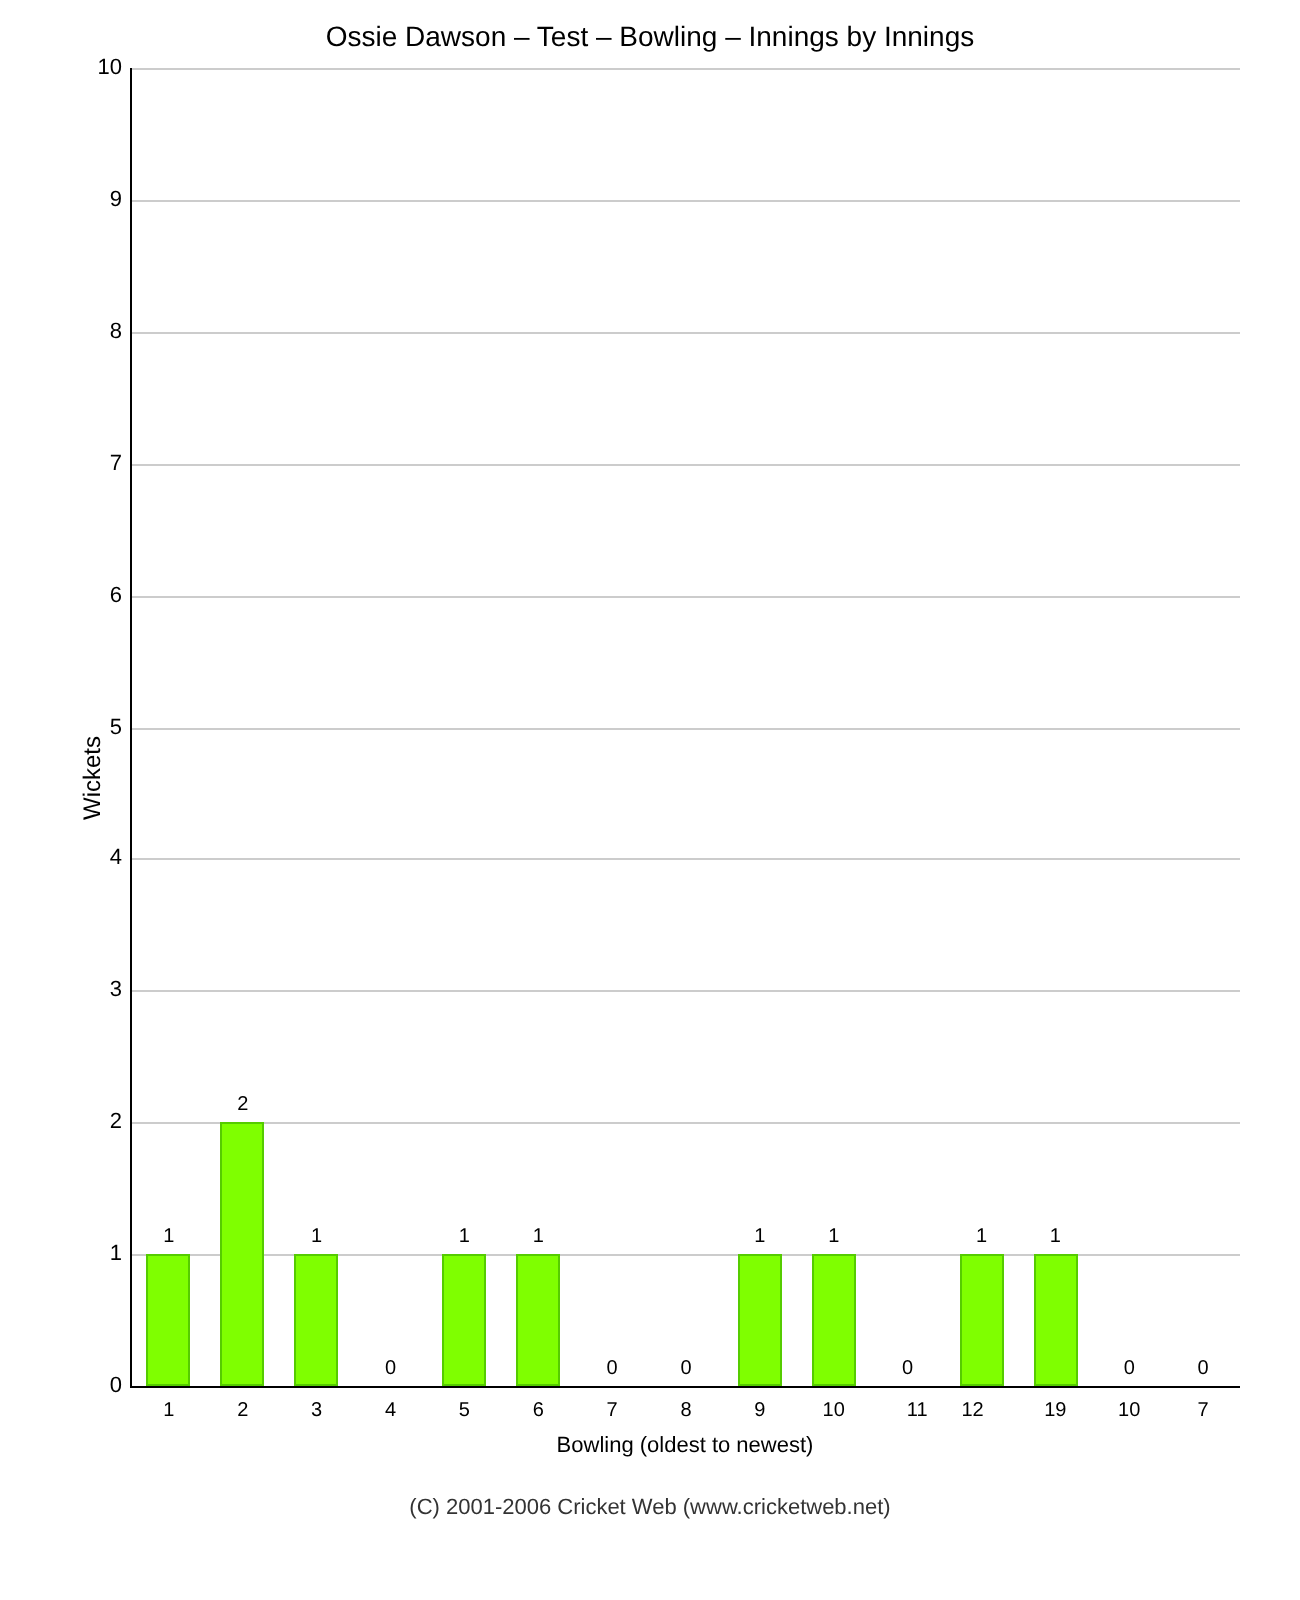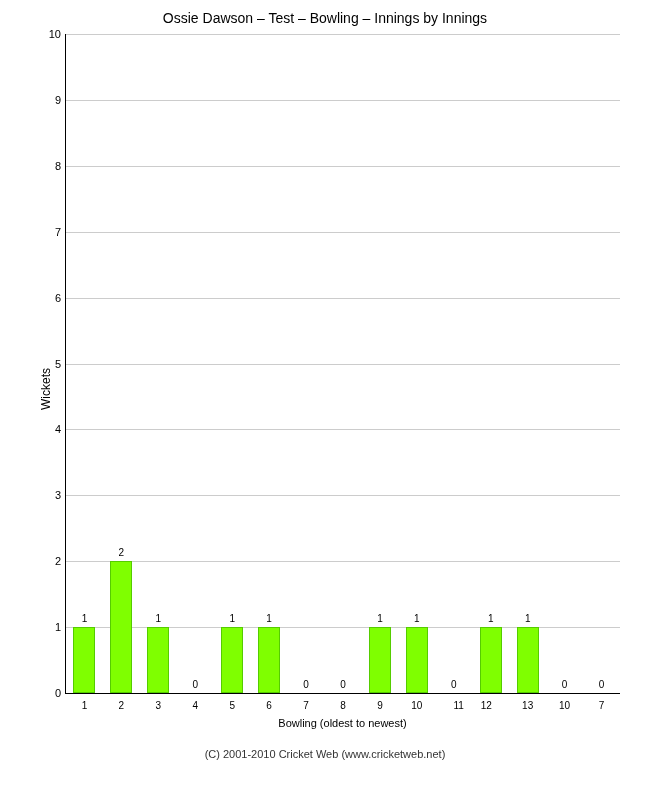--- a/index.html
+++ b/index.html
@@ -122,24 +122,24 @@
         <div style="position: absolute; bottom: 0px; left: 339.867px; width: 22px; height: 65.9px; background: rgb(127, 255, 0); border: 1px solid rgb(85, 204, 0);"></div>
         <div style="position: absolute; bottom: 68.9px; left: 340.867px; width: 20px; text-align: center; font-size: 10px;">1</div>
         <div style="position: absolute; bottom: -18px; left: 340.867px; width: 20px; text-align: center; font-size: 10px;">10</div>
         <div style="position: absolute; bottom: 3px; left: 377.8px; width: 20px; text-align: center; font-size: 10px;">0</div>
         <div style="position: absolute; bottom: -18px; left: 377.8px; width: 20px; text-align: right; font-size: 10px;">11</div>
         <div style="position: absolute; bottom: 0px; left: 413.733px; width: 22px; height: 65.9px; background: rgb(127, 255, 0); border: 1px solid rgb(85, 204, 0);"></div>
         <div style="position: absolute; bottom: 68.9px; left: 414.733px; width: 20px; text-align: center; font-size: 10px;">1</div>
         <div style="position: absolute; bottom: -18px; left: 414.733px; width: 20px; text-align: left; font-size: 10px;">12</div>
         <div style="position: absolute; bottom: 0px; left: 450.667px; width: 22px; height: 65.9px; background: rgb(127, 255, 0); border: 1px solid rgb(85, 204, 0);"></div>
         <div style="position: absolute; bottom: 68.9px; left: 451.667px; width: 20px; text-align: center; font-size: 10px;">1</div>
-        <div style="position: absolute; bottom: -18px; left: 451.667px; width: 20px; text-align: center; font-size: 10px;">13</div>
+        <div style="position: absolute; bottom: -18px; left: 451.667px; width: 20px; text-align: center; font-size: 10px;">19</div>
         <div style="position: absolute; bottom: 3px; left: 488.6px; width: 20px; text-align: center; font-size: 10px;">0</div>
         <div style="position: absolute; bottom: -18px; left: 488.6px; width: 20px; text-align: center; font-size: 10px;">10</div>
         <div style="position: absolute; bottom: 3px; left: 525.533px; width: 20px; text-align: center; font-size: 10px;">0</div>
         <div style="position: absolute; bottom: -18px; left: 525.533px; width: 20px; text-align: center; font-size: 10px;">7</div>
       </div>
 
     <div style="position:absolute; bottom: 15px; left: 55px; right: 20px; text-align: center; font-size: 11px;">Bowling (oldest to newest)</div>
   </div>
 
-  <div class="footer">(C) 2001-2010 Cricket Web (www.cricketweb.net)</div>
+  <div class="footer">(C) 2001-2006 Cricket Web (www.cricketweb.net)</div>
 </div>
 
 </body></html>

